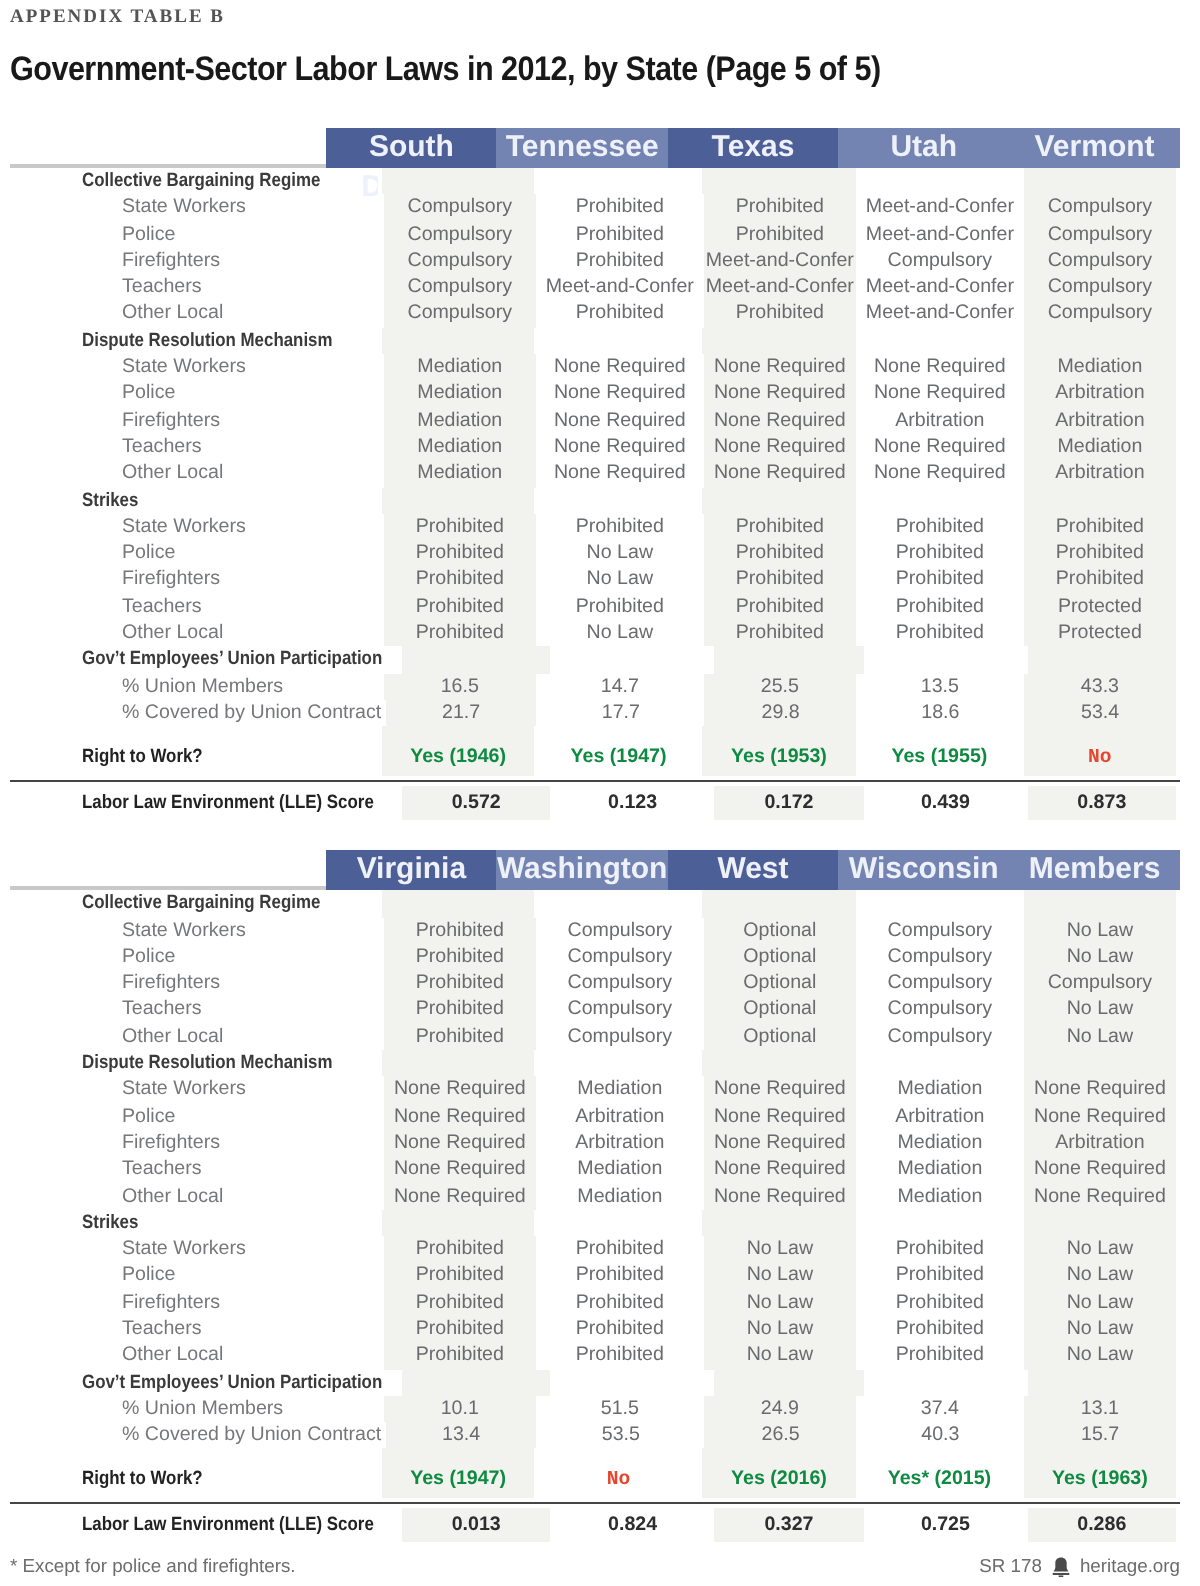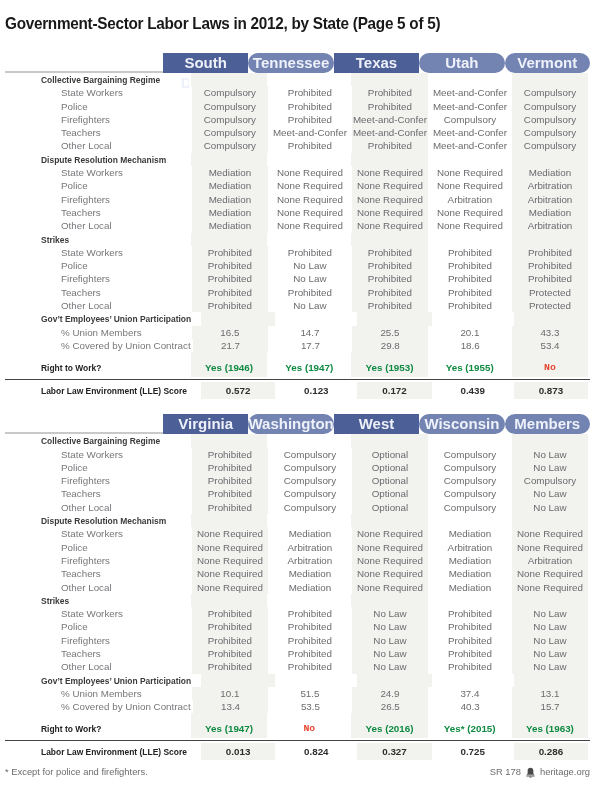--- a/index.html
+++ b/index.html
@@ -10,21 +10,21 @@
   .title{margin-top:10px;font-size:17px;font-weight:700;color:#191919;line-height:20px;letter-spacing:-0.3px;transform:scaleX(0.9);transform-origin:0 50%;white-space:nowrap;}
 
   #tables{margin-top:19px;}
   .tbl{width:585px;}
   .tbl + .tbl{margin-top:15px;}
 
   .hr{display:flex;height:20px;line-height:20px;}
   .hspacer{width:158px;box-sizing:border-box;border-bottom:2px solid #c9c9c9;}
   .hc{width:85.4px;box-sizing:border-box;text-align:center;font-size:15px;font-weight:700;color:#eef1f9;}
   .hc.hd{background:var(--hdark,#4d5f97);}
-  .hc.hl{background:var(--hlight,#7384b3);border-radius:10px;}
+  .hc.hl{background:var(--hlight,#7384b3);}
 
   .r{display:flex;height:13.3px;line-height:13.4px;font-size:9.8px;margin-left:36px;}
   .lc{width:158px;box-sizing:border-box;white-space:nowrap;overflow:visible;}
   .vc{width:85.4px;box-sizing:border-box;text-align:center;color:#6a6b6e;border-left:2px solid #fff;border-right:2px solid #fff;background-clip:padding-box;white-space:nowrap;}
   .vc.s{background:var(--stripe,#f2f2ef);}
 
   .seclab{font-weight:700;color:#3a3a3a;font-size:9.6px;transform:scaleX(0.88);transform-origin:0 50%;}
   .rowlab{padding-left:20px;color:#76777a;}
 
   .gap{height:7px;}
@@ -41,20 +41,21 @@
   .lle .vc{font-weight:700;color:#2e2e2e;}
 
   .footer{width:585px;margin-top:6px;display:flex;justify-content:space-between;align-items:center;font-size:9.4px;color:#6c6c6c;line-height:12px;}
   .footer-right{display:flex;align-items:center;gap:4px;}
   .bell{display:inline-block;width:11px;height:11px;}
 </style>
 </head>
 <body>
 
 <div class="page">
+  <div class="eyebrow">APPENDIX TABLE B</div>
   <div class="title">Government-Sector Labor Laws in 2012, by State (Page 5 of 5)</div>
 
   <div id="tables">
       <div class="tbl">
         <div class="hr">
           <div class="hspacer"></div>
           <div class="hc hd">South Dakota</div>
           <div class="hc hl">Tennessee</div>
           <div class="hc hd">Texas</div>
           <div class="hc hl">Utah</div>
@@ -210,21 +211,21 @@
           <div class="vc"></div>
           <div class="vc s"></div>
           <div class="vc"></div>
           <div class="vc s"></div>
         </div>
         <div class="r">
           <div class="lc rowlab">% Union Members</div>
           <div class="vc s">16.5</div>
           <div class="vc">14.7</div>
           <div class="vc s">25.5</div>
-          <div class="vc">20.1</div>
+          <div class="vc">13.5</div>
           <div class="vc s">43.3</div>
         </div>
         <div class="r">
           <div class="lc rowlab">% Covered by Union Contract</div>
           <div class="vc s">21.7</div>
           <div class="vc">17.7</div>
           <div class="vc s">29.8</div>
           <div class="vc">18.6</div>
           <div class="vc s">53.4</div>
         </div>

